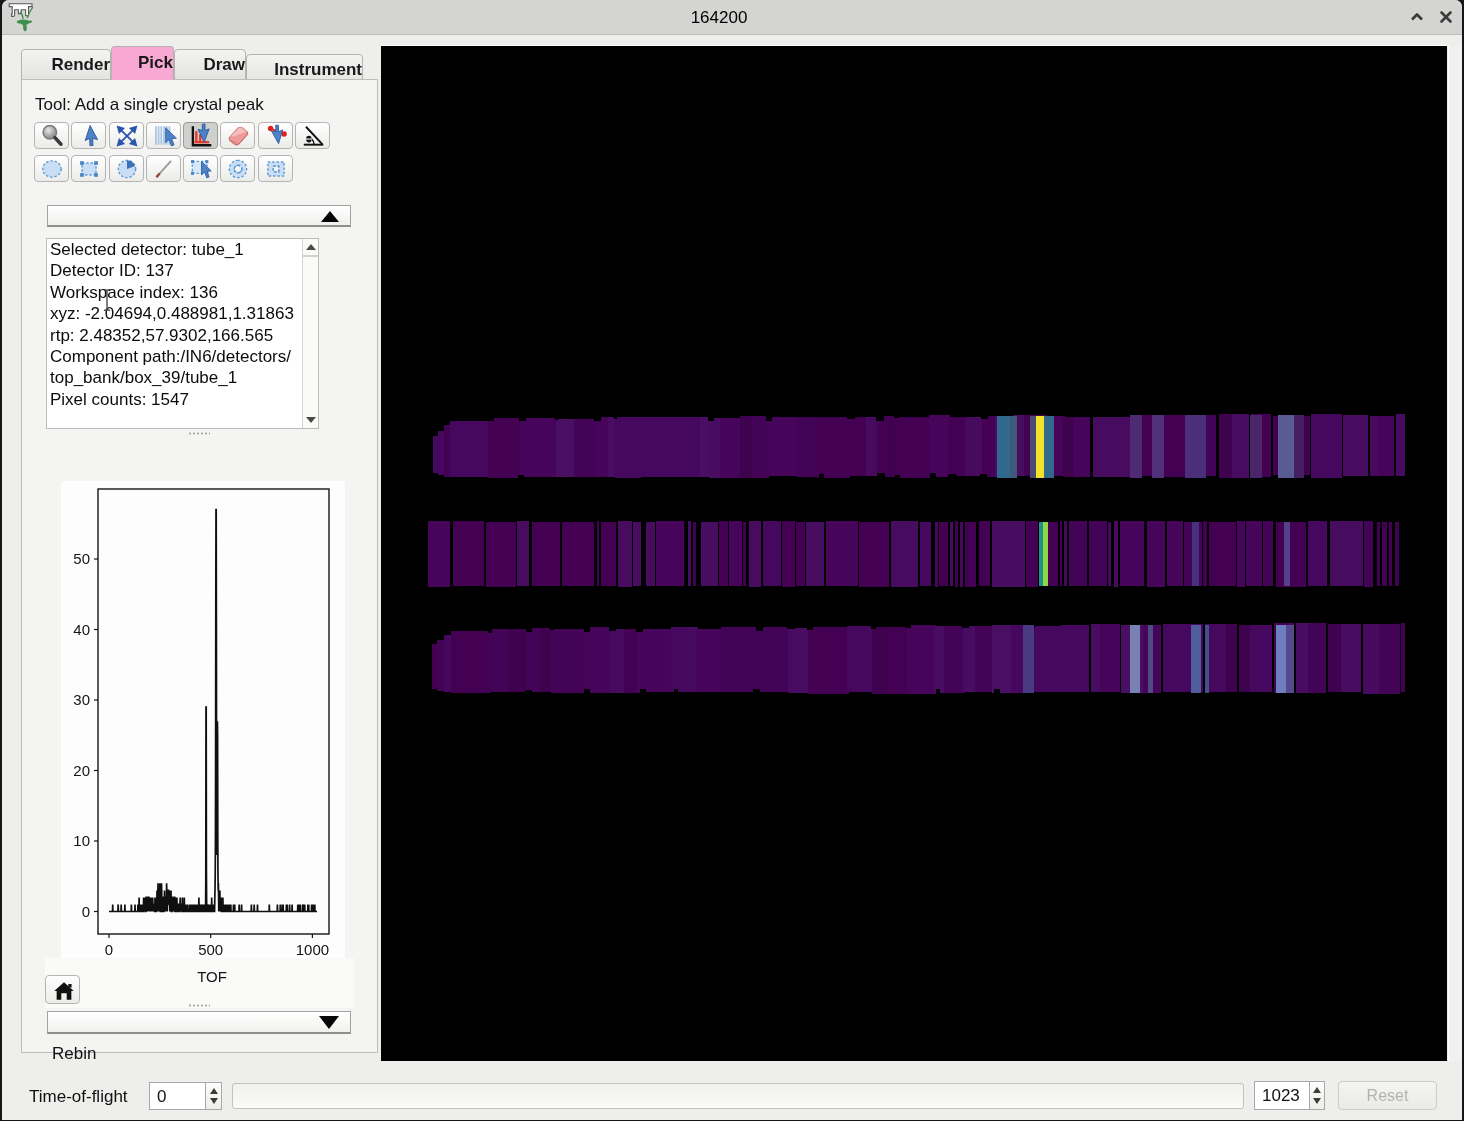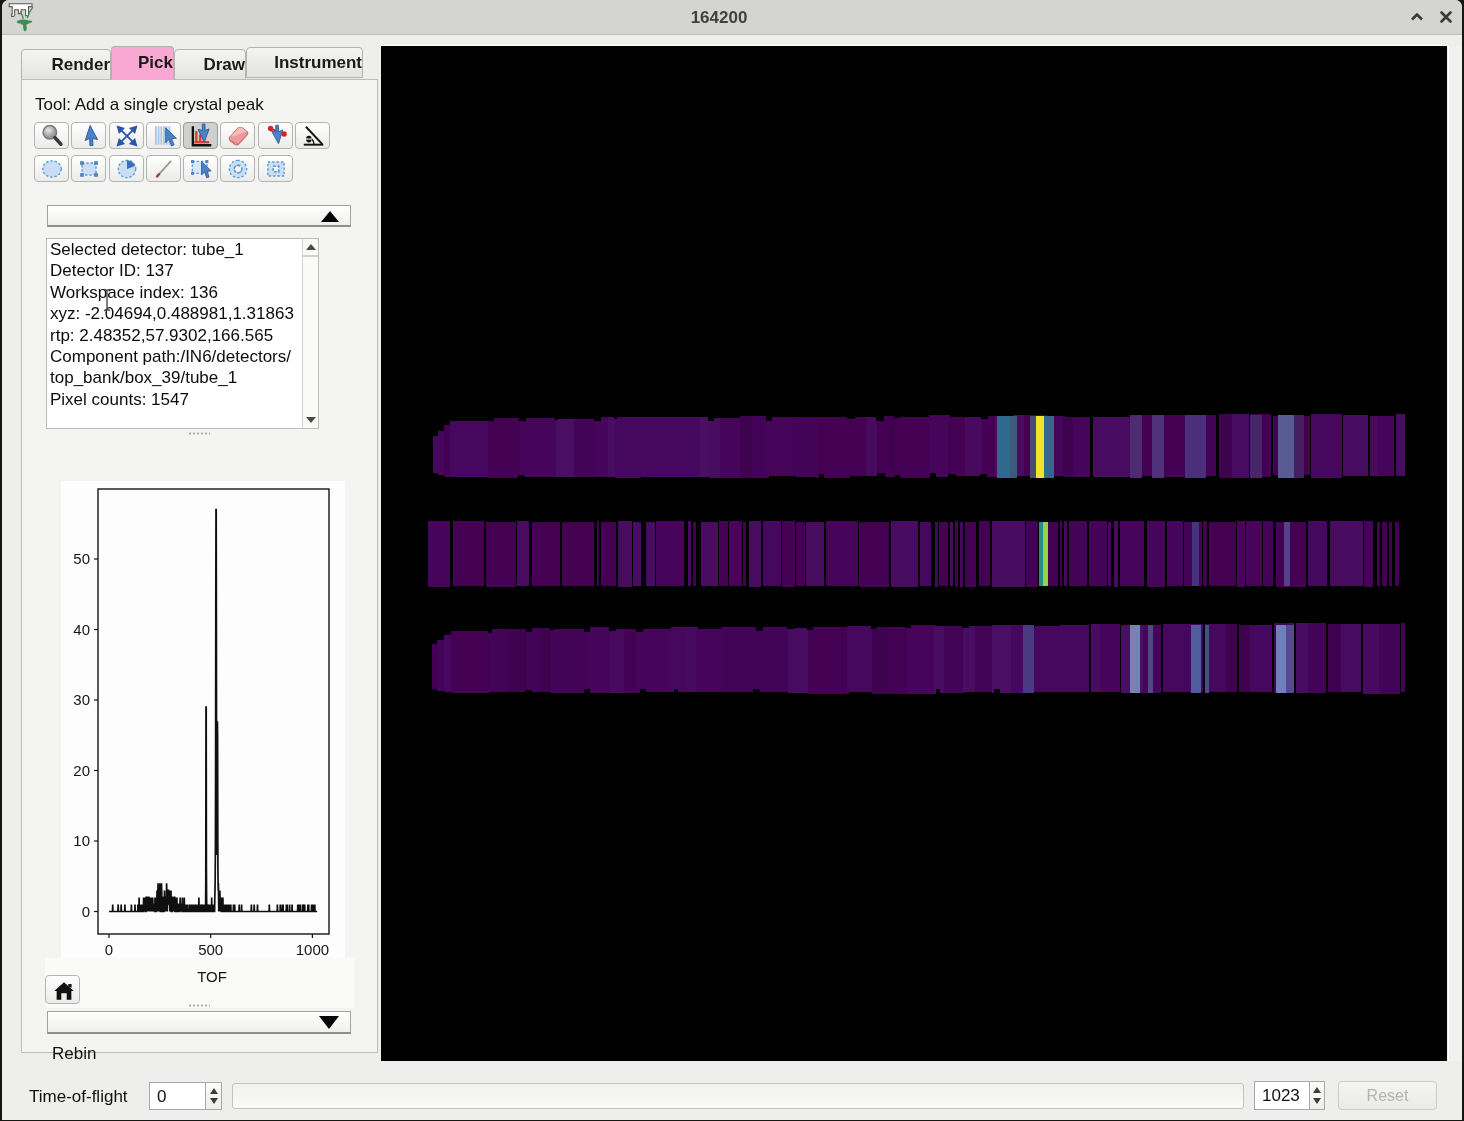--- a/index.html
+++ b/index.html
@@ -1,19 +1,19 @@
 <!DOCTYPE html>
 <html><head><meta charset="utf-8"><style>
 * { margin:0; padding:0; box-sizing:border-box; }
 html,body { width:1464px; height:1121px; background:#161614; font-family:"Liberation Sans",sans-serif; }
 #win { position:absolute; left:2px; top:0; width:1460px; height:1120px; background:#eeeeec;
   border-radius:7px 7px 0 0; overflow:hidden; }
 #titlebar { position:absolute; left:0; top:0; width:100%; height:35px; background:#d4d4d2;
   border-bottom:1px solid #bebebc; }
-#title { position:absolute; left:0; right:26px; top:8px; text-align:center; font-size:17px; font-weight:bold; color:#404040; }
+#title { position:absolute; left:0; right:26px; top:8px; text-align:center; font-size:17px; font-weight:normal; color:#000000; }
 .wbtn { position:absolute; top:8px; width:18px; height:18px; }
 .tab { position:absolute; background:linear-gradient(#f4f4f2,#e3e3e1); border:1px solid #b3b3b1;
   border-radius:4px 4px 0 0; font-size:17px; color:#1a1a1a; text-align:right;font-weight:bold; }
 .tab.selected { background:#f9a8d4; border-bottom:none; z-index:3; }
 #pane { position:absolute; left:19px; top:79px; width:357px; height:974px; background:#f4f4f3;
   border:1px solid #bdbdbb; }
 .tbtn { position:absolute; width:35px; height:27px; border:1px solid #b4b4b2; border-radius:4px;
   background:linear-gradient(#ffffff,#ebebe9); }
 .tbtn svg { position:absolute; left:4px; top:0px; width:26px; height:26px; }
 .tbtn.sel { background:#cfcfcd; border-color:#9a9a98; }
@@ -51,21 +51,21 @@
         <path d="M4 11.5 L9 6.5 L14 11.5" stroke="#3a3a3a" stroke-width="2.6" fill="none" stroke-linejoin="round"></path>
       </svg>
     <svg class="wbtn" style="right:7px" viewBox="0 0 18 18">
         <path d="M4.5 4.5 L13.5 13.5 M13.5 4.5 L4.5 13.5" stroke="#3a3a3a" stroke-width="2.6" stroke-linecap="round"></path>
       </svg>
   </div>
 
   <div class="tab" style="left:19px;top:49px;width:90px;height:31px;line-height:29px">Render</div>
   <div class="tab selected" style="left:109px;top:46px;width:63px;height:34px;line-height:31px">Pick</div>
   <div class="tab" style="left:172px;top:49px;width:72px;height:31px;line-height:29px">Draw</div>
-  <div class="tab" style="left:244px;top:47px;width:117px;height:31px;line-height:29px">Instrument</div>
+  <div class="tab" style="left:244px;top:54px;width:117px;height:31px;line-height:29px">Instrument</div>
   <div id="pane"></div>
 
   <div style="position:absolute;left:33px;top:95px;font-size:17px;color:#111">Tool: Add a single crystal peak</div>
   <div class="tbtn" style="left:32px;top:122px">
       <svg width="24" height="24" viewBox="0 0 24 24">
         <defs>
           <radialGradient id="mg" cx="40%" cy="35%">
             <stop offset="0%" stop-color="#e8e8e8"></stop>
             <stop offset="100%" stop-color="#9a9a9a"></stop>
           </radialGradient>

